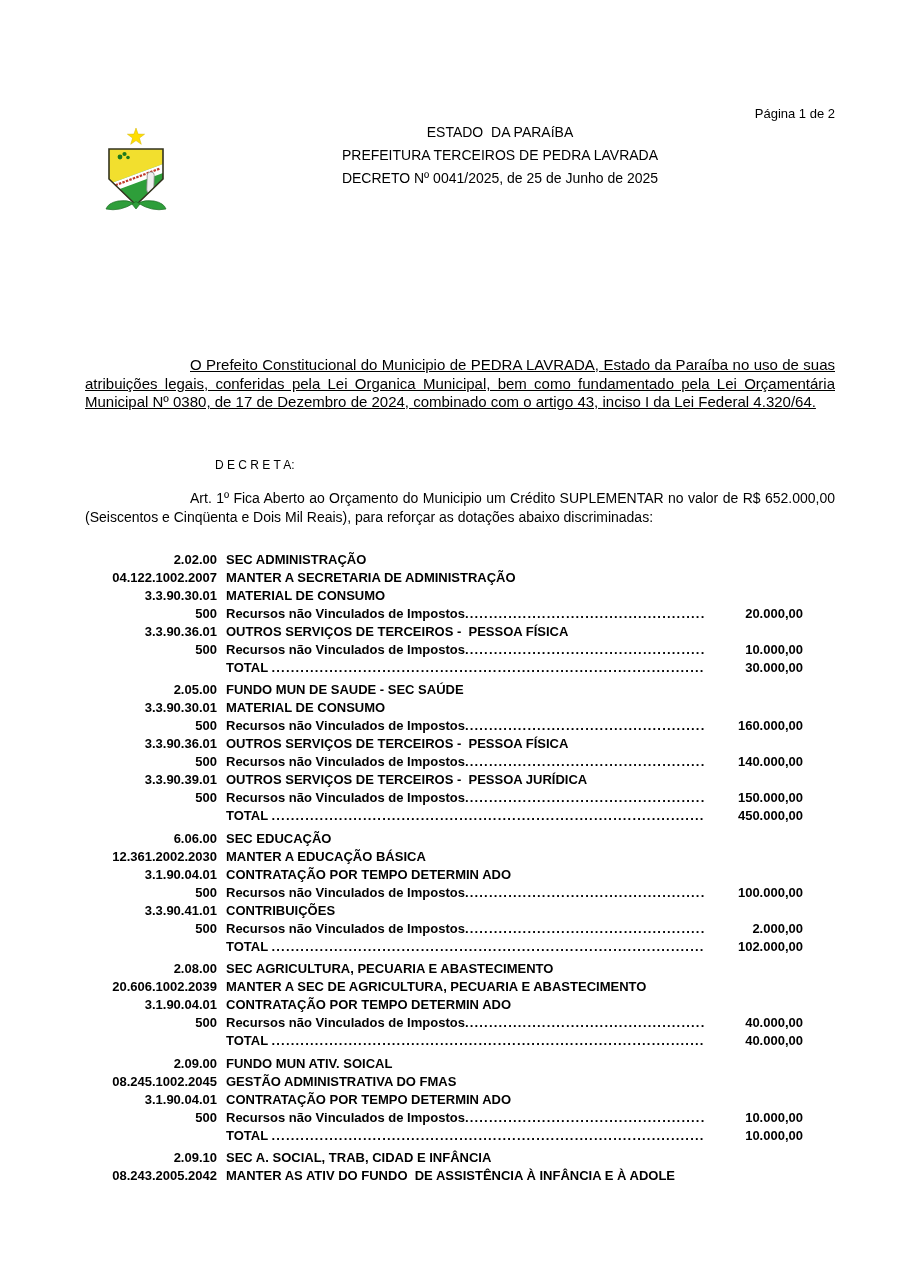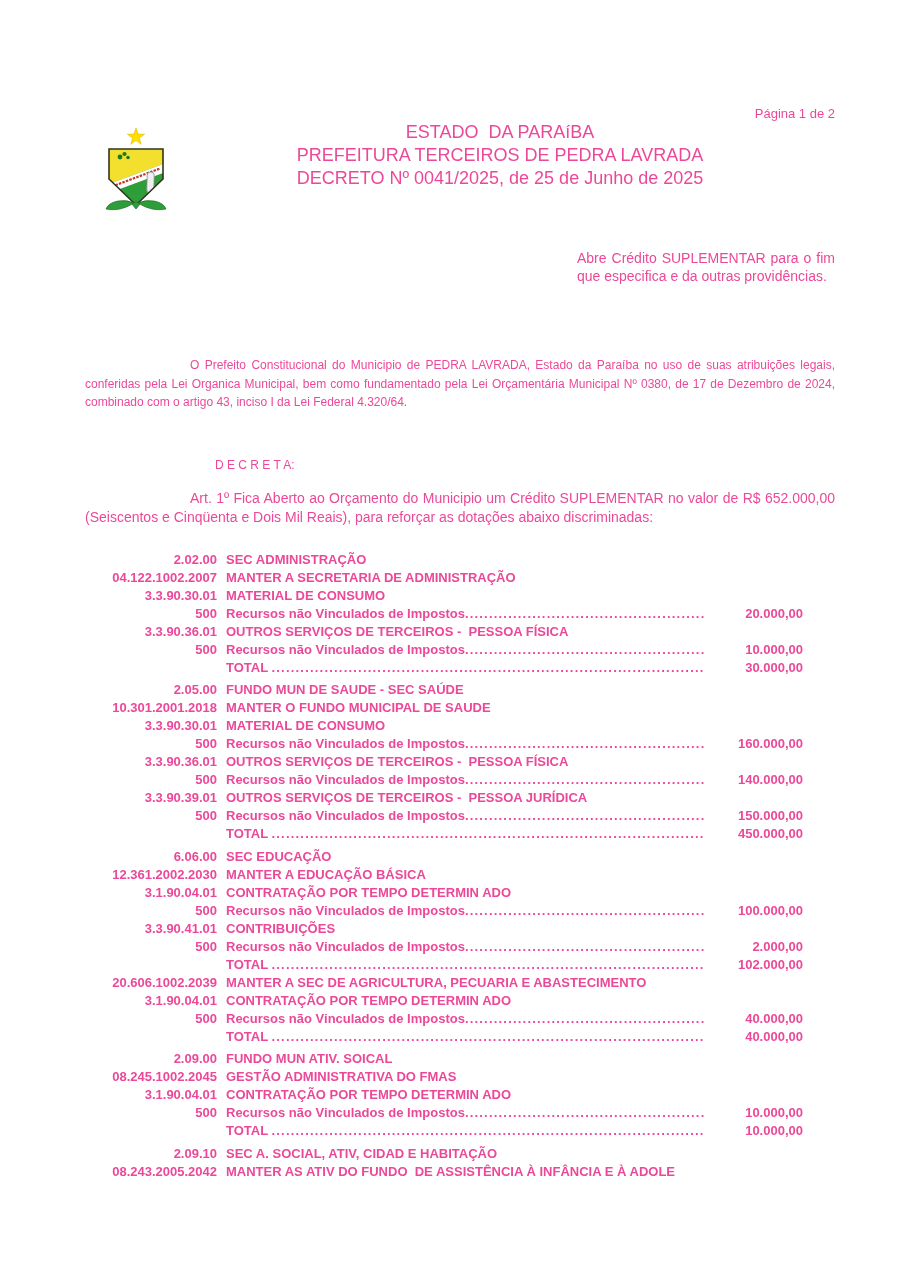--- a/index.html
+++ b/index.html
@@ -1,41 +1,42 @@
 <!DOCTYPE html>
 <html><head>
 <meta charset="utf-8">
 <style>
   html,body{margin:0;padding:0;background:#ffffff;}
   #page{
     position:relative;
     width:900px;height:1272px;
     background:#ffffff;
-    color:#ec4899;
+    color:#000000;
     font-family:"Liberation Sans","DejaVu Sans",sans-serif;
     overflow:hidden;
   }
   .ws-pre{white-space:pre;}
   #page-number{
     position:absolute;top:106px;right:65px;
     font-size:13px;line-height:15px;
   }
   #logo{position:absolute;left:96px;top:126px;width:80px;height:86px;}
   #header-center{
     position:absolute;left:150px;top:121px;width:700px;
-    text-align:center;font-size:18px;line-height:23px;
+    text-align:center;font-size:14px;line-height:23px;
   }
   #summary{
     position:absolute;left:577px;top:250px;width:258px;
     font-size:14px;line-height:17.5px;text-align:justify;
   }
   #preamble{
     position:absolute;left:85px;top:356px;width:750px;
-    font-size:12px;line-height:18.5px;text-align:justify;
+    font-size:15px;line-height:18.5px;text-align:justify;
     text-indent:105px;
+    text-decoration:underline;
   }
   #decreta{
     position:absolute;left:215px;top:456px;
     font-size:12px;line-height:18px;
   }
   #article1{
     position:absolute;left:85px;top:489px;width:750px;
     font-size:14px;line-height:18.5px;text-align:justify;
     text-indent:105px;
   }
@@ -81,21 +82,20 @@
     <path stroke="#1C6B24" stroke-width="0.7" d="M42,77 Q56,86 70,83 Q68,77 58,75 Q49,73.5 42,77 Z" fill="#2E9E3A"></path>
     <path stroke="#1C6B24" stroke-width="0.7" d="M36,78 L40,83 L44,78 L40,75.5 Z" fill="#2E9E3A"></path>
   </svg>
 
   <div id="header-center">
     <div class="ws-pre">ESTADO  DA PARAíBA</div>
     <div>PREFEITURA TERCEIROS DE PEDRA LAVRADA</div>
     <div>DECRETO Nº 0041/2025, de 25 de Junho de 2025</div>
   </div>
 
-  <div id="summary">Abre Crédito SUPLEMENTAR para o fim que especifica e da outras providências.</div>
 
   <div id="preamble">O Prefeito Constitucional do Municipio de PEDRA LAVRADA, Estado da Paraíba no uso de suas atribuições legais, conferidas pela Lei Organica Municipal, bem como fundamentado pela Lei Orçamentária Municipal Nº 0380, de 17 de Dezembro de 2024, combinado com o artigo 43, inciso I da Lei Federal 4.320/64.</div>
 
   <div id="decreta">D E C R E T A:</div>
 
   <div id="article1">Art. 1º Fica Aberto ao Orçamento do Municipio um Crédito SUPLEMENTAR no valor de R$ 652.000,00 (Seiscentos e Cinqüenta e Dois Mil Reais), para reforçar as dotações abaixo discriminadas:</div>
 
   <div id="budget-table">
       <div class="trow section-start">
         <span class="tcode">2.02.00</span>
@@ -145,26 +145,20 @@
         </span>
         <span class="tvalue">30.000,00</span>
       </div>
       <div class="trow section-start">
         <span class="tcode">2.05.00</span>
         <span class="tmid">
           <span class="tlabel">FUNDO MUN DE SAUDE - SEC SAÚDE</span>
         </span>
       </div>
       <div class="trow">
-        <span class="tcode">10.301.2001.2018</span>
-        <span class="tmid">
-          <span class="tlabel">MANTER O FUNDO MUNICIPAL DE SAUDE</span>
-        </span>
-      </div>
-      <div class="trow">
         <span class="tcode">3.3.90.30.01</span>
         <span class="tmid">
           <span class="tlabel">MATERIAL DE CONSUMO</span>
         </span>
       </div>
       <div class="trow">
         <span class="tcode">500</span>
         <span class="tmid">
           <span class="tlabel">Recursos não Vinculados de Impostos</span>
           <span class="tdots">........................................................................................................................................................................................................</span>
@@ -248,20 +242,26 @@
         <span class="tvalue">2.000,00</span>
       </div>
       <div class="trow">
         <span class="tcode"></span>
         <span class="tmid">
           <span class="tlabel">TOTAL </span>
           <span class="tdots">........................................................................................................................................................................................................</span>
         </span>
         <span class="tvalue">102.000,00</span>
       </div>
+      <div class="trow section-start">
+        <span class="tcode">2.08.00</span>
+        <span class="tmid">
+          <span class="tlabel">SEC AGRICULTURA, PECUARIA E ABASTECIMENTO</span>
+        </span>
+      </div>
       <div class="trow">
         <span class="tcode">20.606.1002.2039</span>
         <span class="tmid">
           <span class="tlabel">MANTER A SEC DE AGRICULTURA, PECUARIA E ABASTECIMENTO</span>
         </span>
       </div>
       <div class="trow">
         <span class="tcode">3.1.90.04.01</span>
         <span class="tmid">
           <span class="tlabel">CONTRATAÇÃO POR TEMPO DETERMIN ADO</span>
@@ -313,21 +313,21 @@
         <span class="tcode"></span>
         <span class="tmid">
           <span class="tlabel">TOTAL </span>
           <span class="tdots">........................................................................................................................................................................................................</span>
         </span>
         <span class="tvalue">10.000,00</span>
       </div>
       <div class="trow section-start">
         <span class="tcode">2.09.10</span>
         <span class="tmid">
-          <span class="tlabel">SEC A. SOCIAL, ATIV, CIDAD E HABITAÇÃO</span>
+          <span class="tlabel">SEC A. SOCIAL, TRAB, CIDAD E INFÂNCIA</span>
         </span>
       </div>
       <div class="trow">
         <span class="tcode">08.243.2005.2042</span>
         <span class="tmid">
           <span class="tlabel">MANTER AS ATIV DO FUNDO  DE ASSISTÊNCIA À INFÂNCIA E À ADOLE</span>
         </span>
       </div>
     </div>
 

